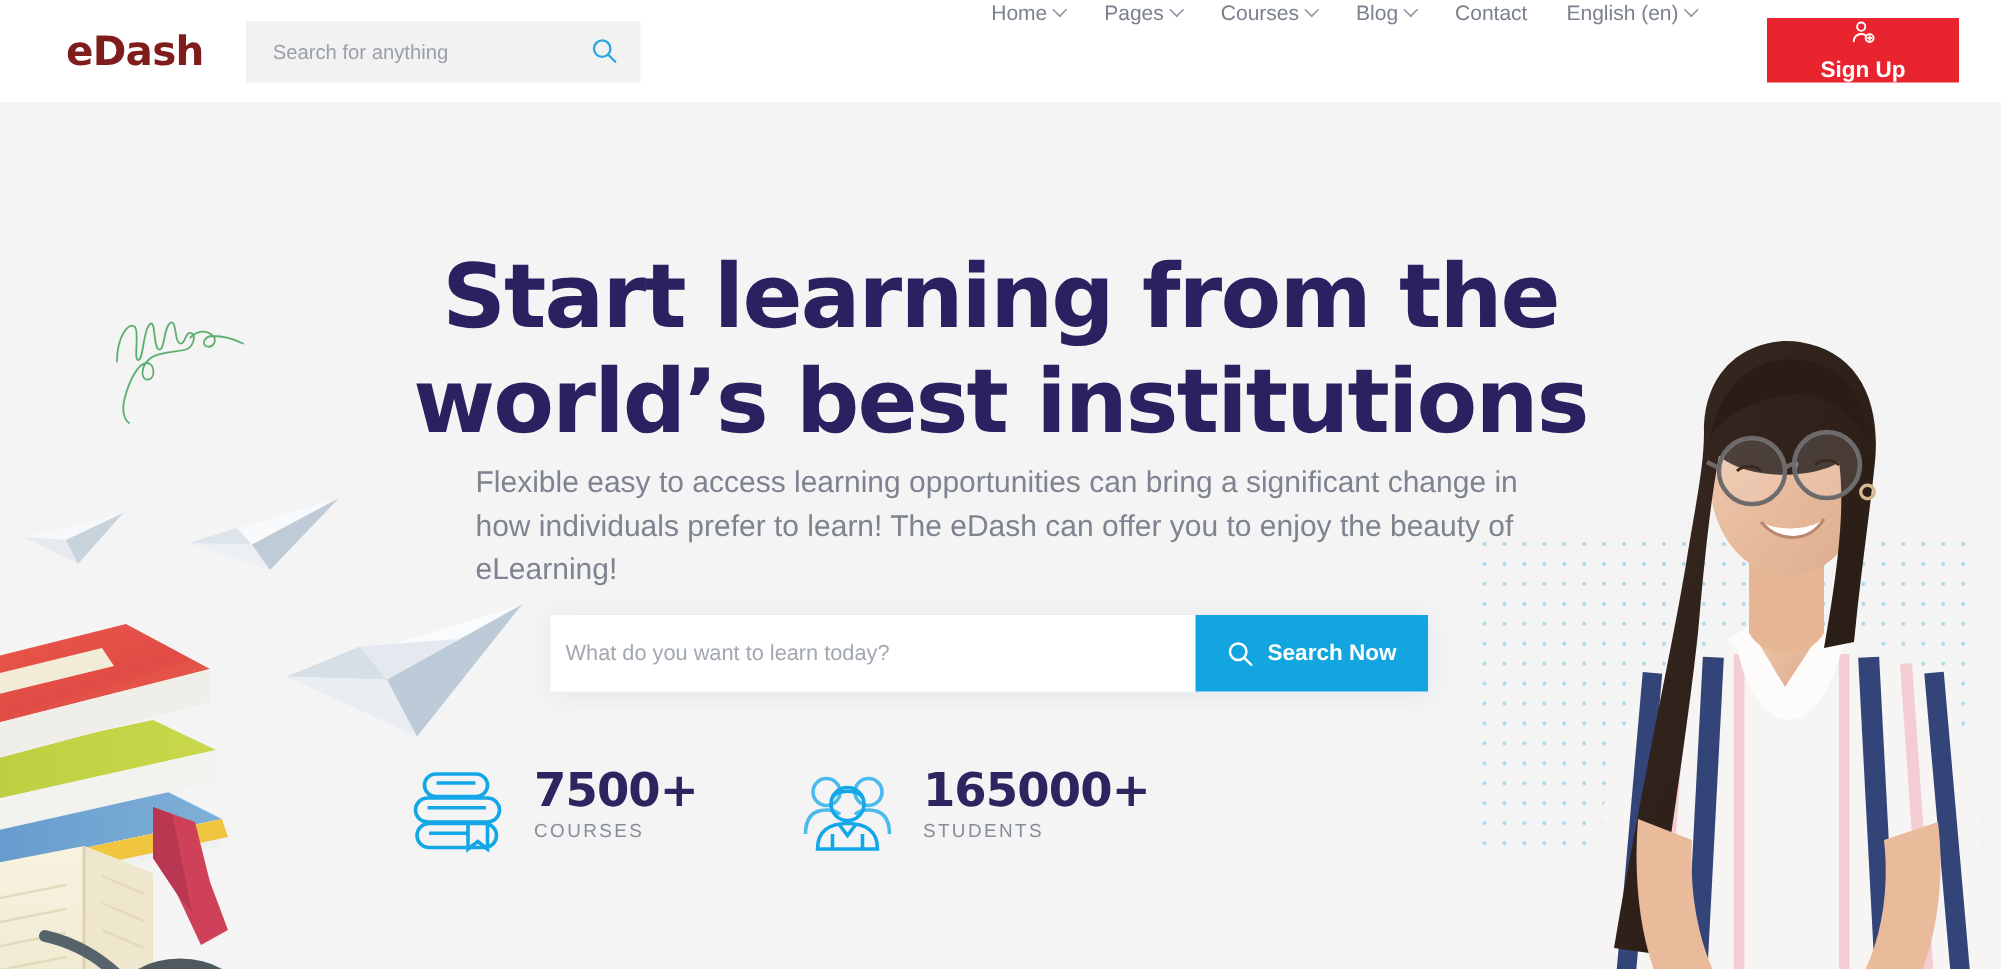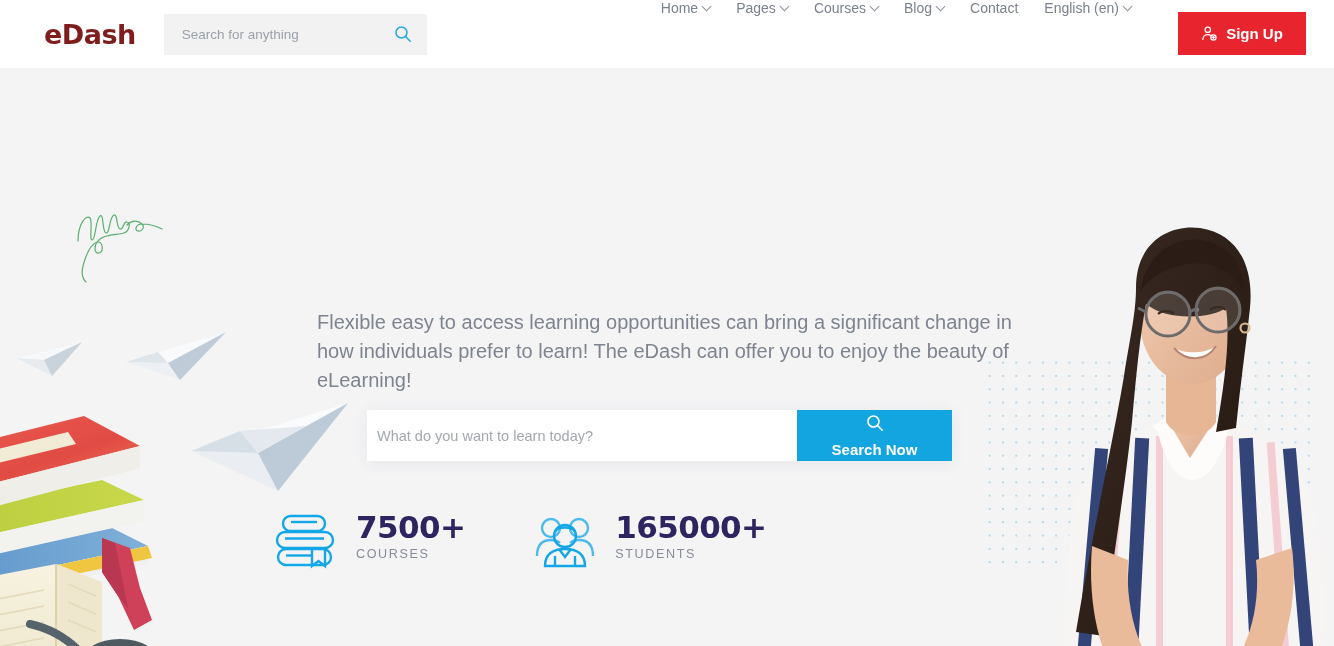--- a/index.html
+++ b/index.html
@@ -73,20 +73,21 @@
   .signup {
     position: absolute; right: 28px; top: 12px;
     height: 43px; width: 128px;
     background: #e8242f;
     color: #fff;
     display: flex; align-items: center; justify-content: center;
     gap: 8px;
     font-size: 15px; font-weight: bold;
     cursor: pointer; border: 0;
     font-family: "Liberation Sans", sans-serif;
+    flex-direction: column;
   }
 
   
   .hero {
     position: absolute; left: 0; top: 68px;
     width: 1334px; height: 578px;
     background: #f4f4f5;
     overflow: hidden;
   }
 
@@ -146,21 +147,20 @@
     font-size: 14.5px; color: #5d6470;
     font-family: "Liberation Sans", sans-serif;
   }
   .herosearch input::placeholder { color: #a2a7b0; }
   .searchbtn {
     width: 155px; height: 51px;
     background: #12a5e0; color: #fff; border: 0;
     display: flex; align-items: center; justify-content: center; gap: 9px;
     font-size: 15px; font-weight: bold; cursor: pointer;
     font-family: "Liberation Sans", sans-serif;
-    flex-direction: column;
   }
 
   .stats {
     position: absolute; left: 272px; top: 442px;
     display: flex; align-items: center; gap: 0px;
   }
   .stat { display: flex; align-items: flex-start; gap: 16px; }
   .stat + .stat { margin-left: 66px; }
   .stat-ico { width: 68px; height: 62px; flex: none; }
   .stat-num {
@@ -408,20 +408,21 @@
           </g>
 
           <path d="M96,466 C112,456 130,458 140,470 C128,486 106,488 94,478 Z" fill="#eebf9f"></path>
           <path d="M206,468 C192,458 176,460 168,472 C180,488 200,490 210,480 Z" fill="#eebf9f"></path>
         </g>
       </svg>
     </div>
 
     <div class="hero-inner">
 
+      <h1 class="headline">Start learning from the world’s best institutions</h1>
 
       <p class="sub">Flexible easy to access learning opportunities can bring a significant change in how individuals prefer to learn! The eDash can offer you to enjoy the beauty of eLearning!</p>
 
       <div class="herosearch">
         <input type="text" placeholder="What do you want to learn today?" style="">
         <button class="searchbtn">
           <svg width="18" height="18" viewBox="0 0 20 20" fill="none" stroke="#ffffff" stroke-width="1.8">
             <circle cx="8.3" cy="8.3" r="6.1"></circle>
             <line x1="12.8" y1="12.8" x2="18" y2="18" stroke-linecap="round"></line>
           </svg>

